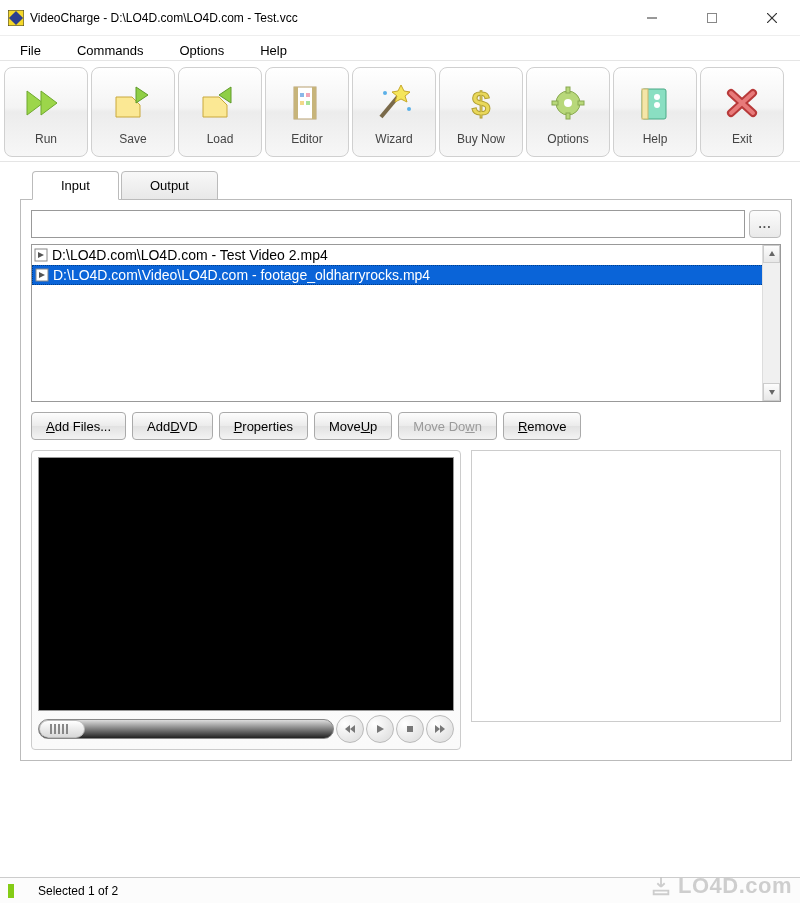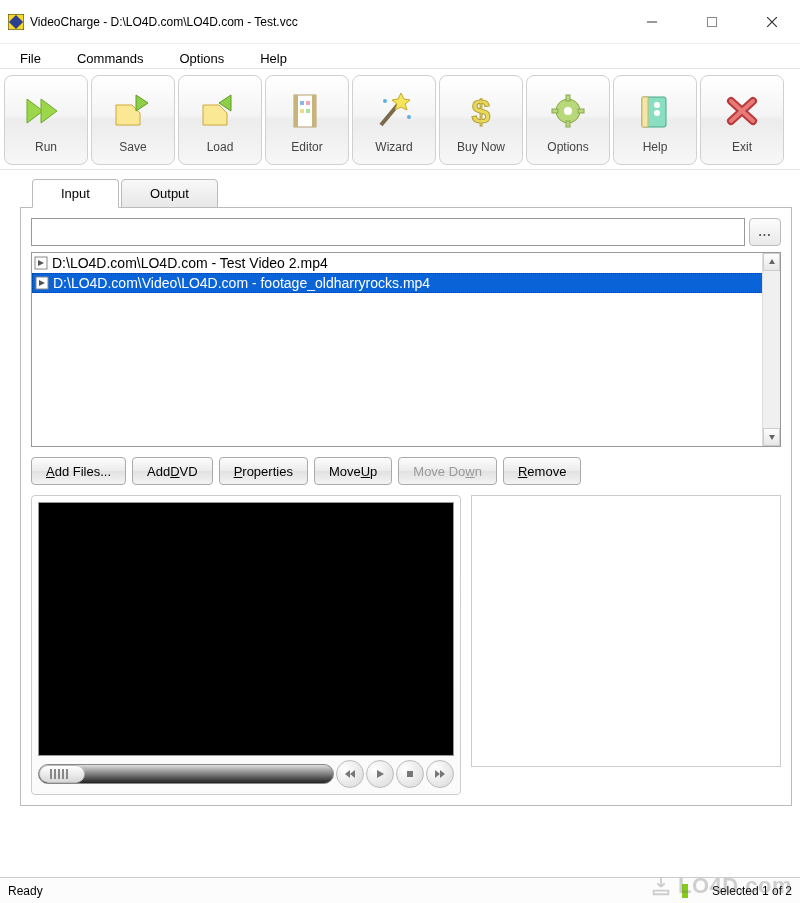--- a/index.html
+++ b/index.html
@@ -1,19 +1,19 @@
 <!DOCTYPE html>
 <html><head>
 <meta charset="utf-8">
 <style>
 * { box-sizing: border-box; margin: 0; padding: 0; }
 body { font-family: Tahoma, "Segoe UI", sans-serif; font-size: 12px; background: #fff; width: 800px; height: 903px; overflow: hidden; position: relative; }
 
 
-.titlebar { height: 44px; display: flex; align-items: center; padding: 0 8px; border-bottom: 1px solid #eee; }
+.titlebar { height: 36px; display: flex; align-items: center; padding: 0 8px; border-bottom: 1px solid #eee; }
 .titlebar .app-icon { width: 16px; height: 16px; margin-right: 6px; }
 .titlebar .title { flex: 1; font-size: 12px; }
 .titlebar .win-controls { display: flex; gap: 20px; }
 .titlebar .win-btn { width: 40px; height: 22px; display: flex; align-items: center; justify-content: center; cursor: default; }
 .titlebar .win-btn svg { width: 10px; height: 10px; }
 
 
 .menubar { height: 24px; display: flex; align-items: flex-end; padding: 0 6px; gap: 8px; }
 .menubar .menu-item { padding: 2px 14px; cursor: default; font-size: 13px; }
 
@@ -29,21 +29,21 @@
 .tab { border: 1px solid #bbb; padding: 6px 28px; font-size: 13px; background: linear-gradient(#f8f8f8,#e8e8e8); border-radius: 4px 4px 0 0; margin-right: 2px; cursor: default; position: relative; top: 1px; }
 .tab.active { background: #fff; border-bottom: 1px solid #fff; }
 .tab-panel { border: 1px solid #bbb; padding: 10px; position: relative; background: #fff; }
 
 
 .path-row { display: flex; gap: 4px; margin-bottom: 6px; }
 .path-input { flex: 1; height: 28px; border: 1px solid #999; background: #fff; padding: 2px 4px; }
 .browse-btn { width: 32px; height: 28px; border: 1px solid #bbb; border-radius: 4px; background: linear-gradient(#fcfcfc,#e9e9e9); display: flex; align-items: center; justify-content: center; font-weight: bold; color: #555; cursor: default; letter-spacing: 1px; }
 
 
-.file-list { border: 1px solid #999; height: 195px; background: #fff; font-size: 14px; position: relative; overflow: hidden; }
+.file-list { border: 1px solid #999; height: 158px; background: #fff; font-size: 14px; position: relative; overflow: hidden; }
 .file-item { display: flex; align-items: center; height: 20px; padding: 0 2px; gap: 4px; }
 .file-item.selected { background: #0a64d8; color: #fff; border: 1px dotted #003f8a; }
 .file-icon { width: 14px; height: 14px; flex-shrink: 0; }
 .list-scrollbar { position: absolute; right: 0; top: 0; bottom: 0; width: 18px; background: #f0f0f0; border-left: 1px solid #ddd; }
 .scroll-up, .scroll-down { height: 18px; display: flex; align-items: center; justify-content: center; background: linear-gradient(#fdfdfd,#e7e7e7); border: 1px solid #ccc; }
 .scroll-up { position: absolute; top: 0; left: 0; right: 0; }
 .scroll-down { position: absolute; bottom: 0; left: 0; right: 0; }
 
 
 .btn-row { display: flex; gap: 6px; margin: 10px 0; }
@@ -325,21 +325,20 @@
             </div>
         </div>
       </div>
       <div class="side-panel"></div>
     </div>
 
   </div>
 </div>
 
 <div class="statusbar">
-  <div class="status-left">Ready</div>
   <div class="status-right">Selected 1 of 2</div>
 </div>
 
 <div class="watermark">
   <svg class="wm-icon" viewBox="0 0 24 24">
       <path d="M12 3v10m0 0l-4-4m4 4l4-4M4 17h16v4H4z" fill="none" stroke="#777" stroke-width="2"></path>
     </svg>
   <span>LO4D.com</span>
 </div>
 

